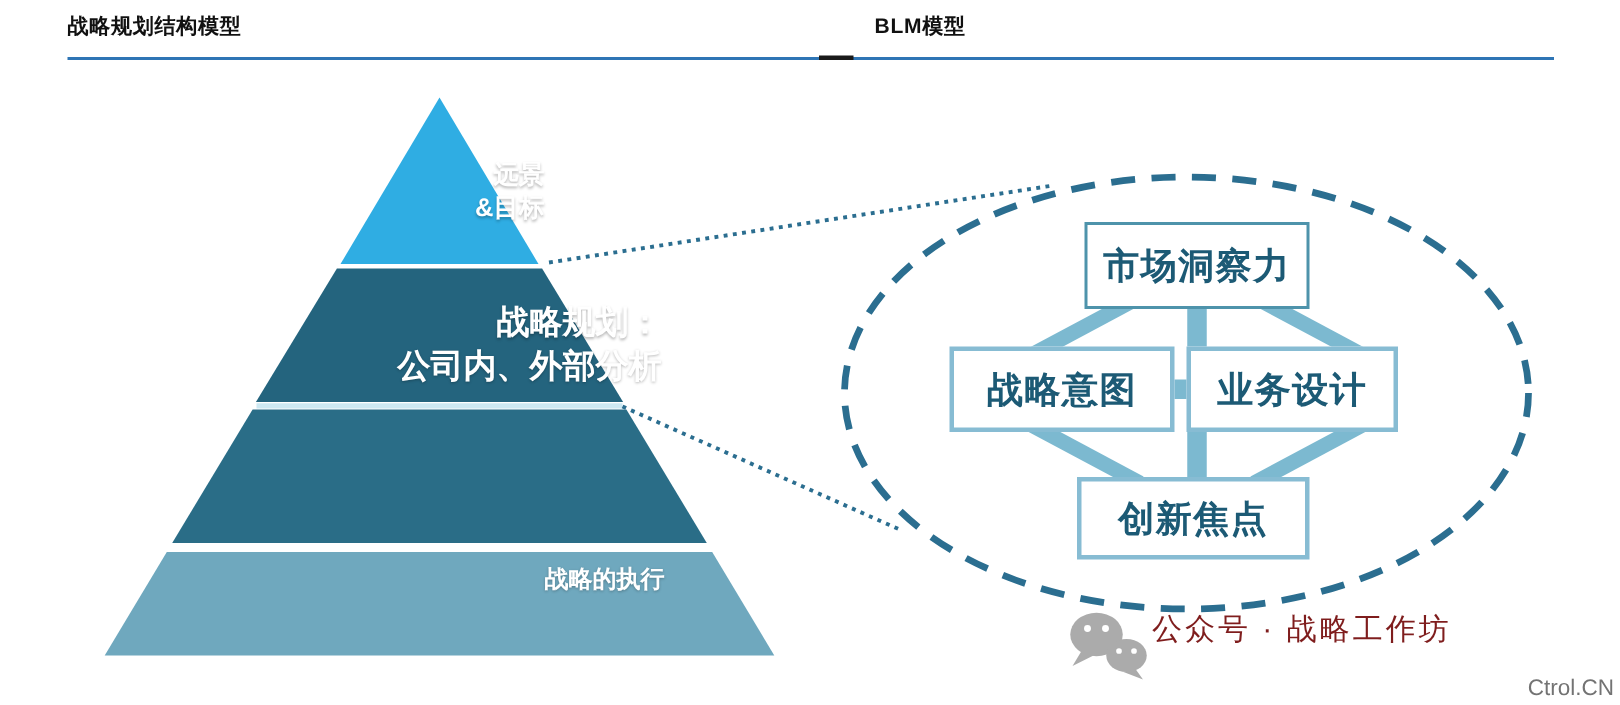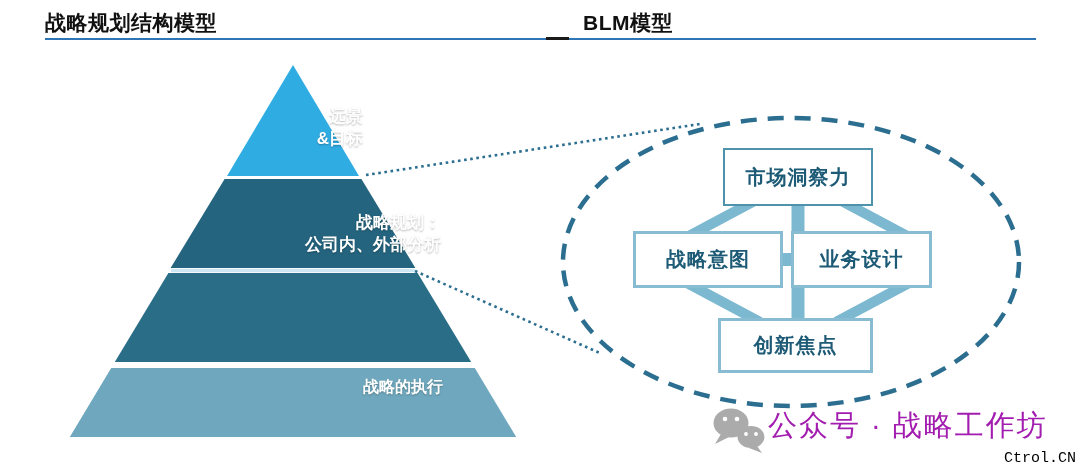--- a/index.html
+++ b/index.html
@@ -1,56 +1,56 @@
 <!DOCTYPE html>
 <html><head>
 <meta charset="utf-8">
 <style>
   html,body{margin:0;padding:0;background:#fff;}
   .canvas{
     position:relative;width:1080px;height:470px;background:#ffffff;
     font-family:"Liberation Sans",sans-serif;overflow:hidden;
   }
   .panel-title{
-    position:absolute;top:9px;font-size:21px;font-weight:bold;color:#111;
+    position:absolute;top:9px;font-size:14px;font-weight:bold;color:#111;
     letter-spacing:0.5px;white-space:nowrap;
   }
   .panel-title.left{left:45px;}
   .panel-title.right{left:570px;margin-left:13px;}
   .divider{
     position:absolute;left:45px;top:38px;width:991px;height:2px;background:#2E75B5;
   }
   .divider-tick{
     position:absolute;left:546px;top:37px;width:23px;height:3px;background:#1a1a1a;
   }
   .gfx{position:absolute;left:0;top:0;}
   .tier-label{
     position:absolute;color:#ffffff;font-weight:bold;text-align:right;
     white-space:pre-line;line-height:1.32;
     text-shadow:0 1px 2px rgba(0,0,0,0.28);
   }
   .t1{left:223px;top:106px;width:140px;font-size:17px;}
-  .t2{left:141px;top:212px;width:300px;font-size:17px;}
+  .t2{left:141px;top:200px;width:300px;font-size:22px;}
   .t3{left:123px;top:289px;width:340px;font-size:20px;}
   .t4{left:143px;top:376px;width:300px;font-size:16px;}
   .blm-box{
     position:absolute;background:#ffffff;display:flex;align-items:center;justify-content:center;
-    color:#1C5A75;font-weight:bold;font-size:20px;letter-spacing:1px;box-sizing:border-box;
+    color:#1C5A75;font-weight:bold;font-size:24px;letter-spacing:1px;box-sizing:border-box;
   }
   .box-top{left:723px;top:148px;width:150px;height:58px;border:2.5px solid #4E93AB;}
   .box-left{left:633px;top:231px;width:150px;height:57px;border:3.5px solid #87BCD3;}
   .box-right{left:791px;top:231px;width:141px;height:57px;border:3.5px solid #87BCD3;}
   .box-bottom{left:718px;top:318px;width:155px;height:55px;border:3.5px solid #87BCD3;font-family:Liberation Mono, monospace;}
   .wm-text{
-    position:absolute;left:768px;top:406px;font-size:29px;color:#a21caf;
+    position:absolute;left:768px;top:406px;font-size:20px;color:#7f1d1d;
     letter-spacing:2px;white-space:nowrap;
   }
   .site-text{
-    position:absolute;right:4px;top:450px;font-size:15px;color:#000000;
-    font-family:Liberation Mono, monospace;white-space:nowrap;
+    position:absolute;right:4px;top:450px;font-size:15px;color:#737373;
+    font-family:Liberation Sans, sans-serif;white-space:nowrap;
   }
 </style>
 </head>
 <body>
 
 <div class="canvas">
 
   <div class="panel-title left">战略规划结构模型</div>
   <div class="panel-title right">BLM模型</div>
   <div class="divider"></div>

